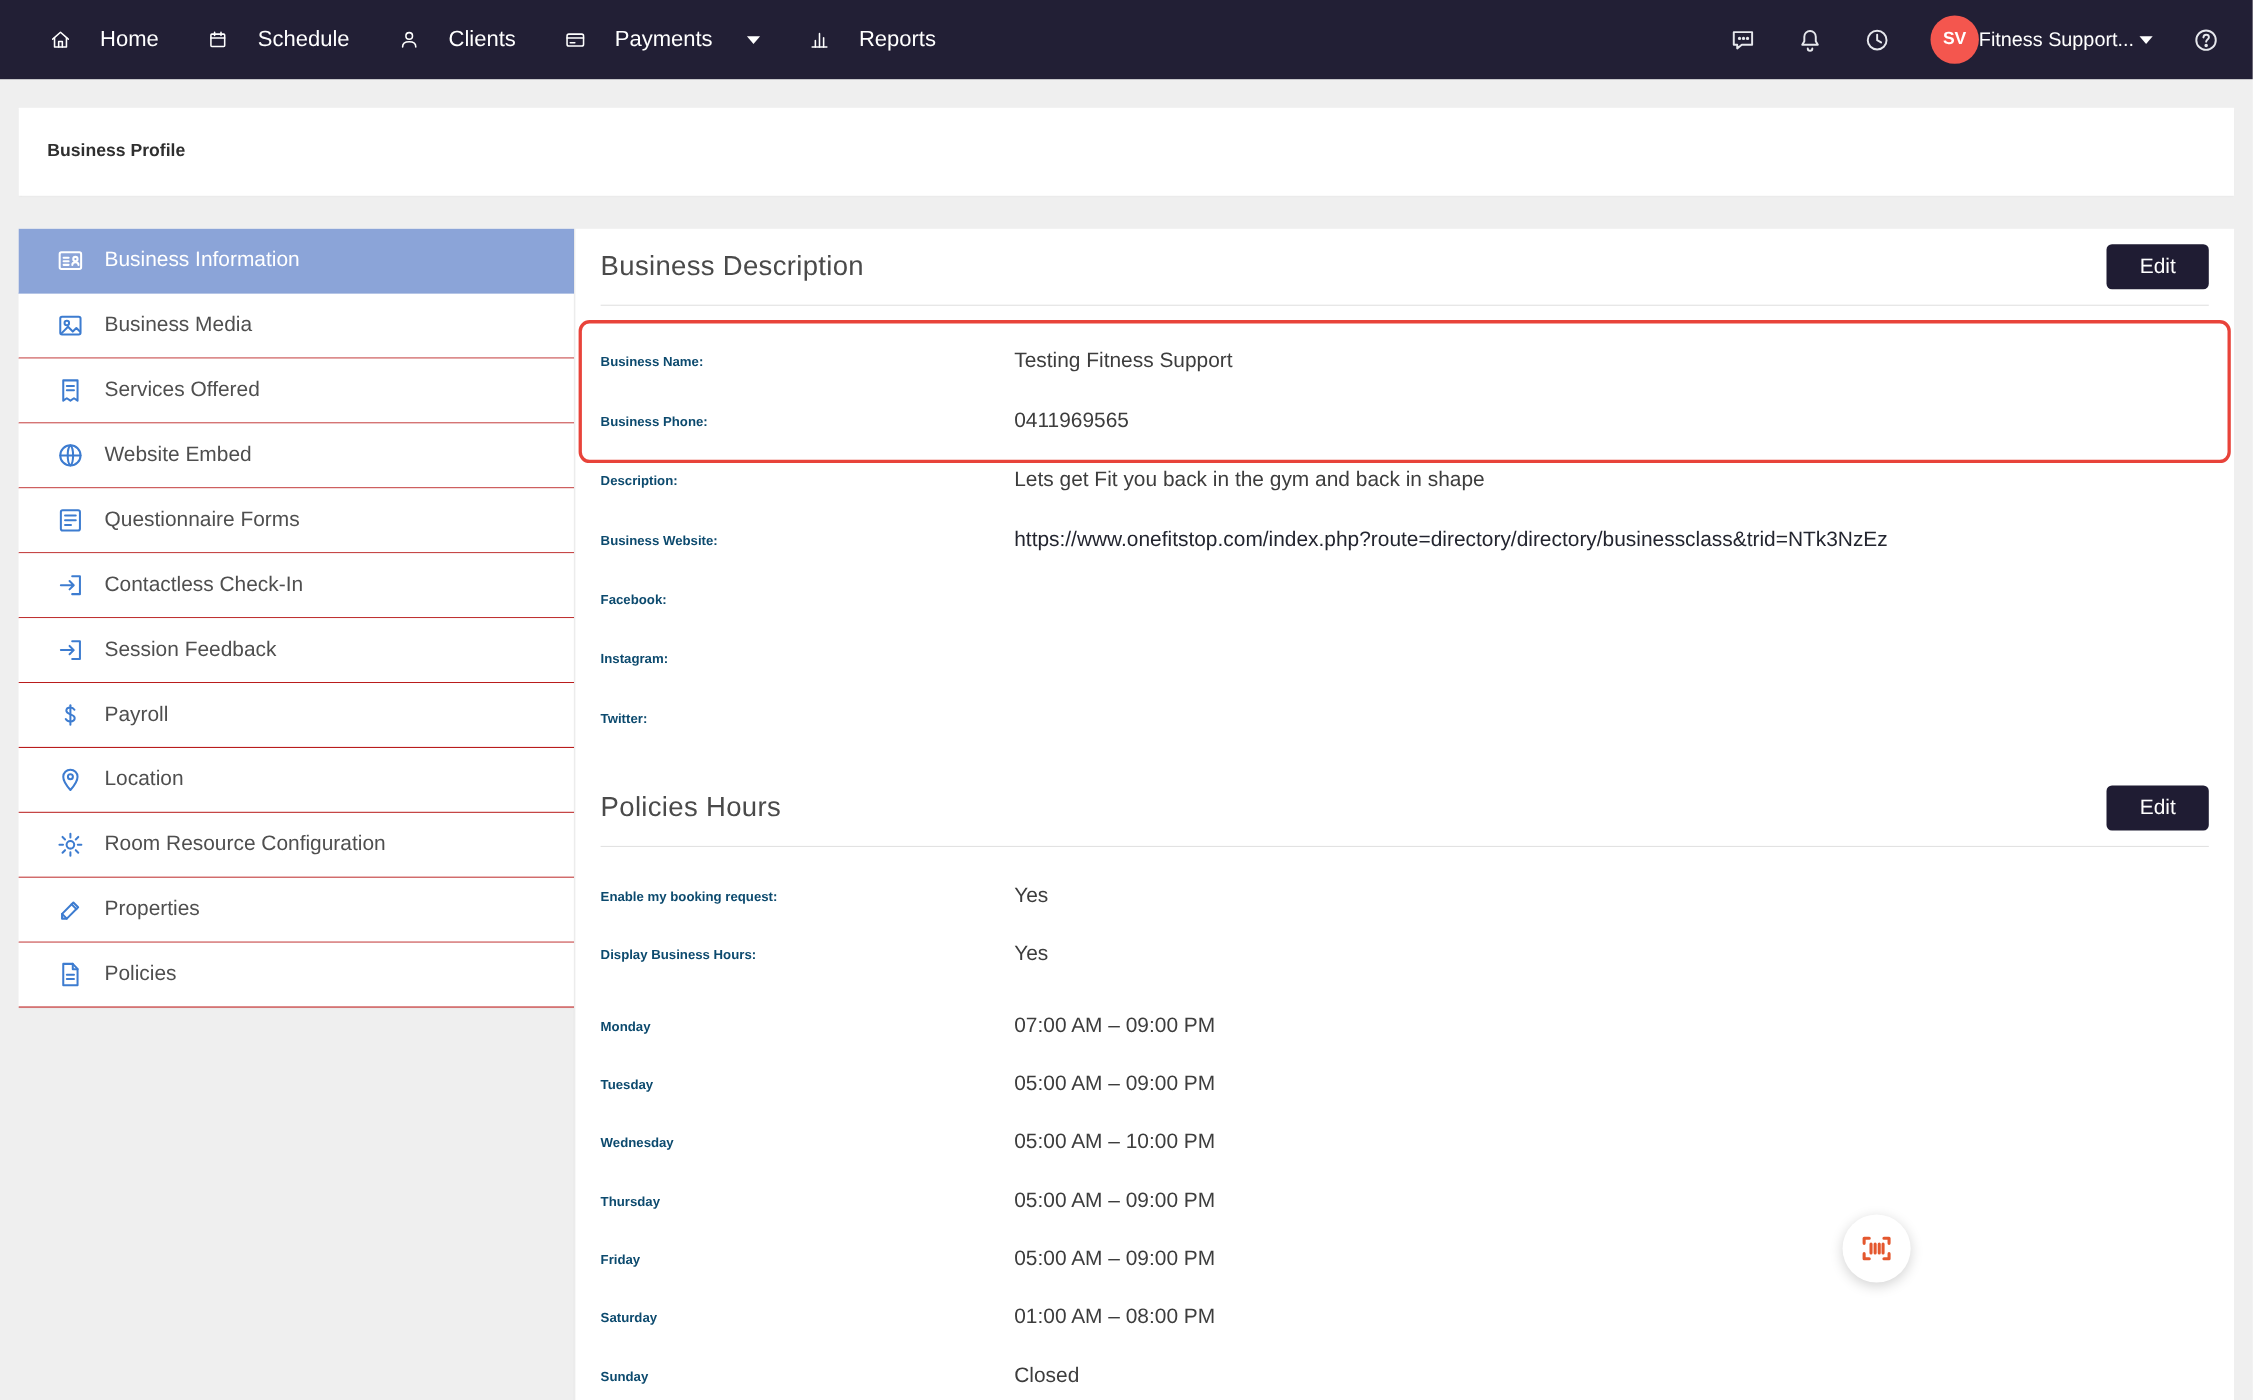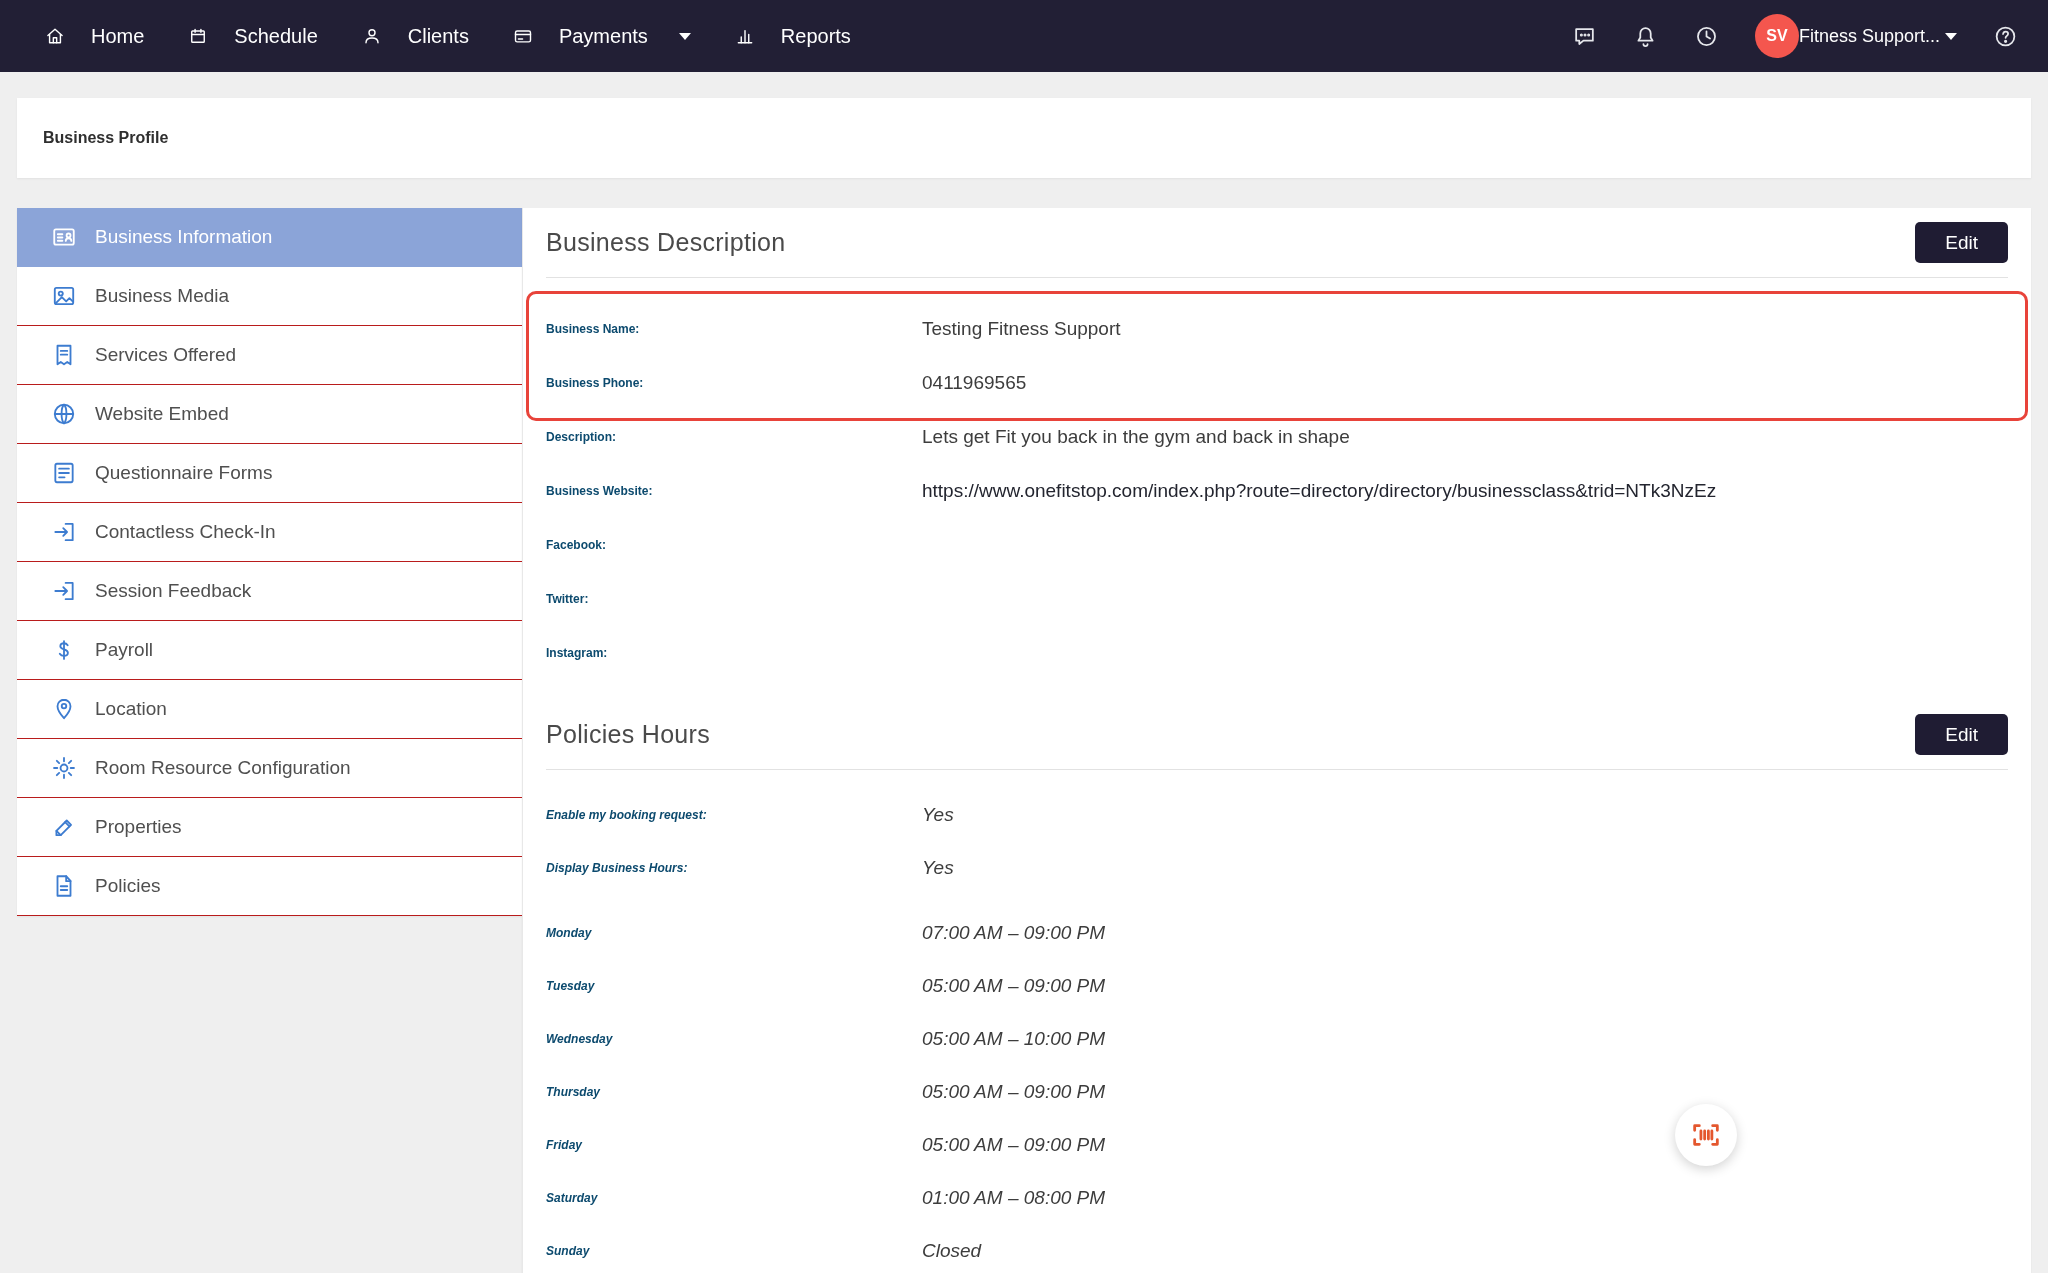--- a/index.html
+++ b/index.html
@@ -68,21 +68,21 @@
     border-bottom:1px solid #e2e2e2;
   }
   .section-header h2 { font-size:25px; font-weight:400; color:#4a4a4a; letter-spacing:.3px; }
   .edit-btn {
     background:var(--edit-button-bg,#1f1c33); color:#fff; border:none; border-radius:5px;
     font-size:19px; padding:0 30px; height:41px; font-family:inherit; cursor:pointer;
   }
   .fields { padding-top:24px; }
   .field-row { height:54px; display:flex; align-items:center; }
   .fields.hours { padding-top:18px; }
-  .fields.hours .field-row { height:53px;font-style:italic; }
+  .fields.hours .field-row { height:53px; }
   .day-gap { margin-top:12px; }
   .field-label { width:376px; flex-shrink:0; font-weight:bold; font-size:12px; color:#0c4a6e; }
   .field-value { font-size:19px; color:#3d3d3d; }
   .field-value.link { cursor:pointer; color:#23252f; }
   .highlight-box {
     position:absolute; left:-20px; right:-20px; top:83px; height:130px;
     border:3px solid var(--highlight-border,#e8433a); border-radius:10px;
     pointer-events:none;
   }
   
@@ -326,25 +326,25 @@
             </div>
             <div class="field-row">
               <div class="field-label">Business Website:</div>
               <div class="field-value link">https://www.onefitstop.com/index.php?route=directory/directory/businessclass&amp;trid=NTk3NzEz</div>
             </div>
             <div class="field-row">
               <div class="field-label">Facebook:</div>
               <div class="field-value"></div>
             </div>
             <div class="field-row">
+              <div class="field-label">Instagram:</div>
+              <div class="field-value"></div>
+            </div>
+            <div class="field-row">
               <div class="field-label">Twitter:</div>
-              <div class="field-value"></div>
-            </div>
-            <div class="field-row">
-              <div class="field-label">Instagram:</div>
               <div class="field-value"></div>
             </div>
           </div>
         <div class="highlight-box"></div>
       </section>
 
       <section class="section">
         <div class="section-header">
           <h2>Policies Hours</h2>
           <button class="edit-btn">Edit</button>

